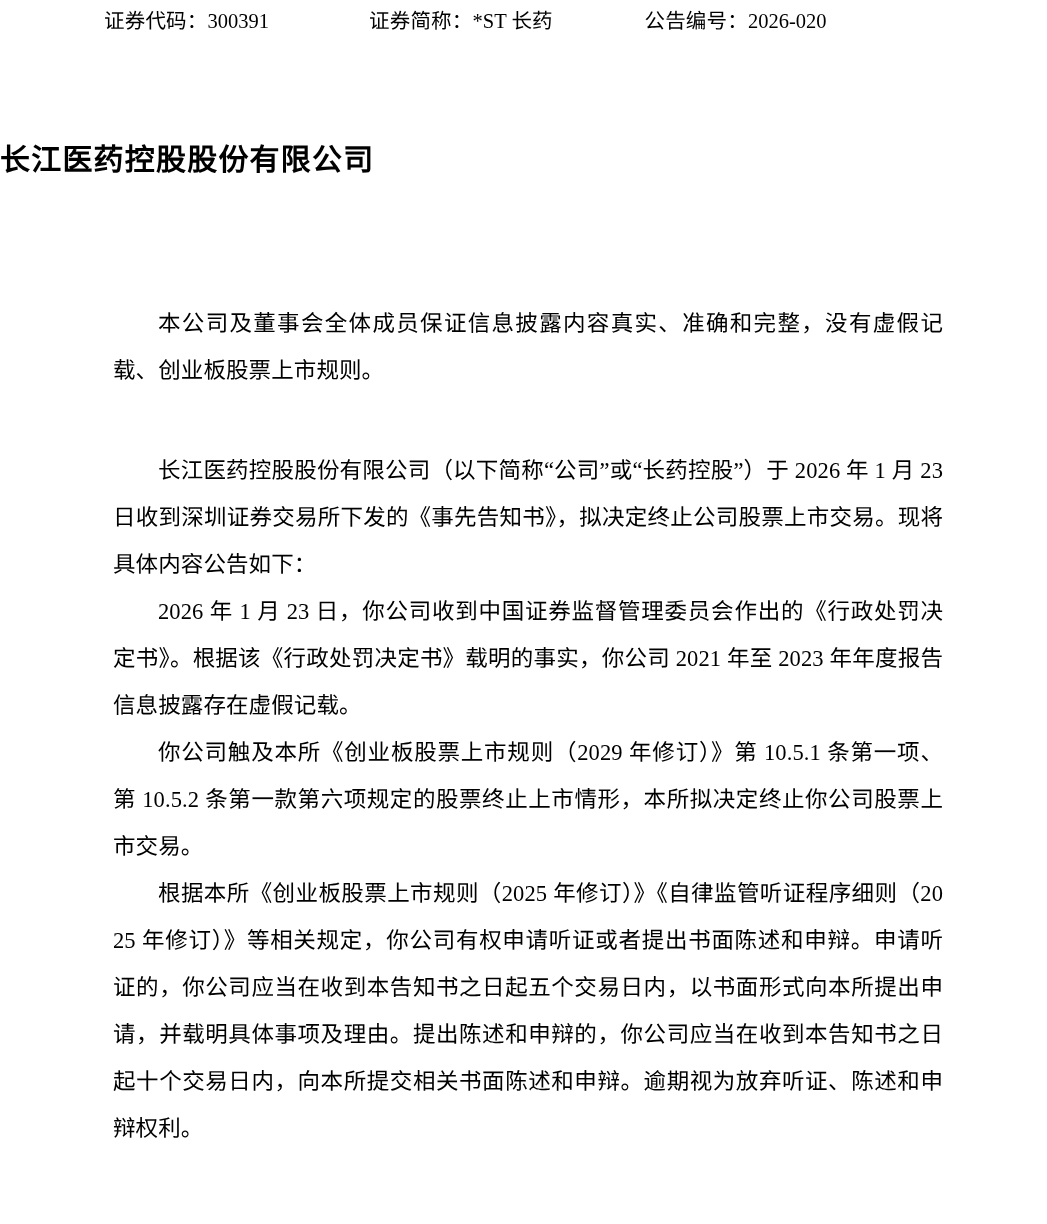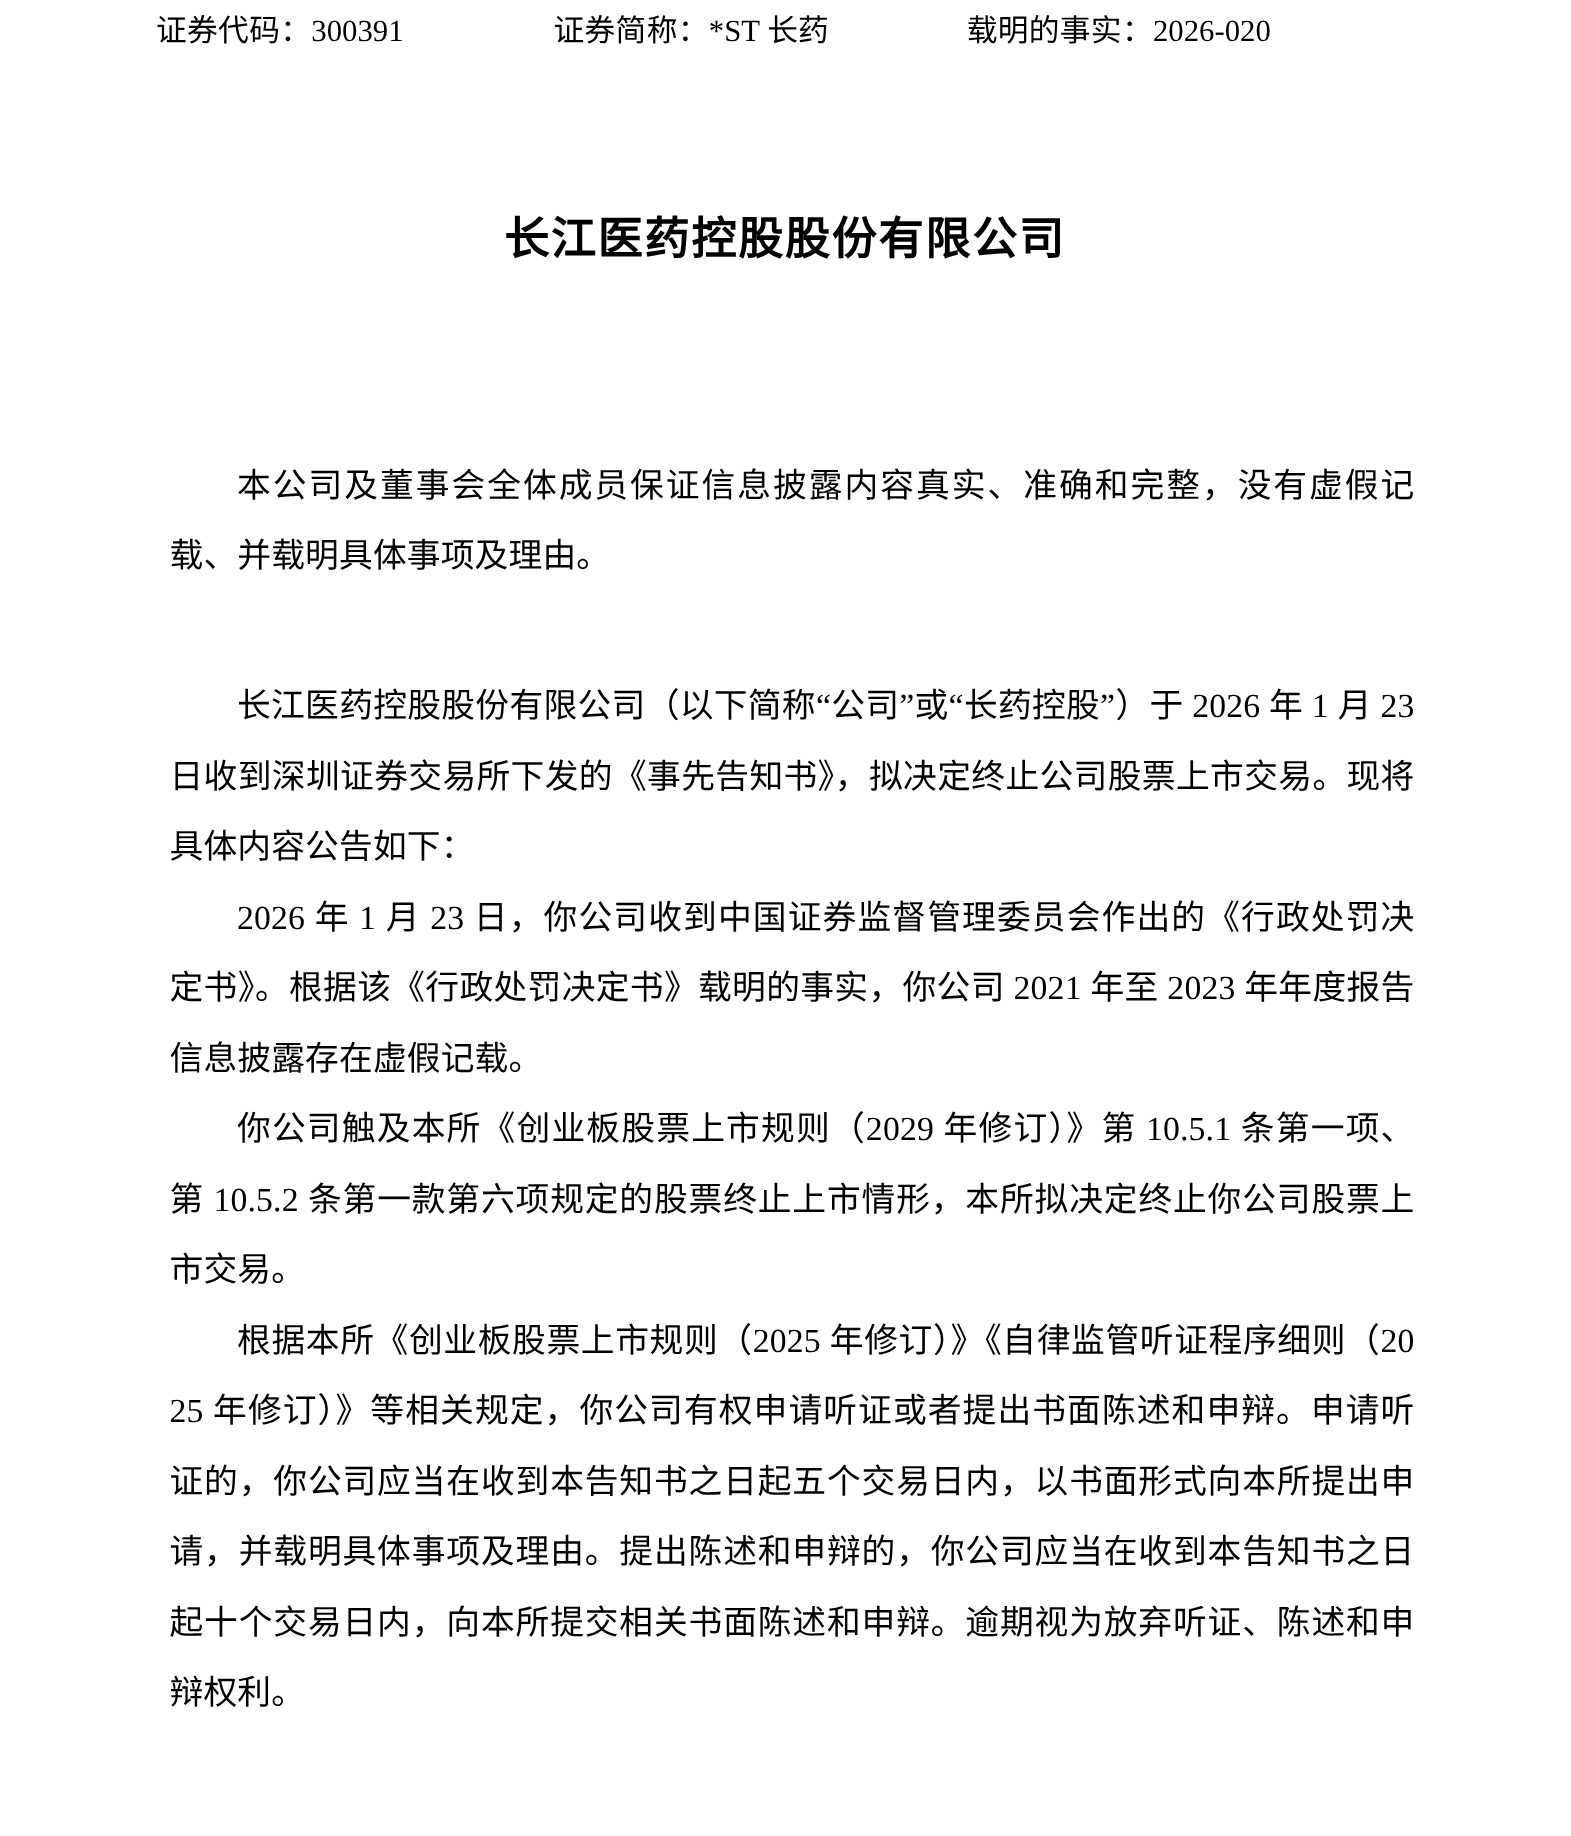--- a/index.html
+++ b/index.html
@@ -50,21 +50,20 @@
     margin-left: 92px;
   }
   .hdr-val { letter-spacing: 0; }
 
   
   .title-block {
     position: absolute;
     top: 138px;
     left: 0;
     width: 1047px;
-    text-align: center;
   }
   .doc-title-1 {
     font-size: 30px;
     font-weight: bold;
     line-height: 44px;
     letter-spacing: 1.2px;
     font-family: "Liberation Serif", "DejaVu Serif", serif;
   }
   .doc-title-2 {
     font-size: 30px;
@@ -111,30 +110,30 @@
   .num { letter-spacing: 0; }
 </style>
 </head>
 <body>
 
 <div class="page">
 
   <div class="doc-header">
     <span class="hdr-code"><span>证券代码：</span><span class="hdr-val num">300391</span></span>
     <span class="hdr-abbr"><span>证券简称：</span><span class="hdr-val">*ST 长药</span></span>
-    <span class="hdr-no"><span>载明的事实：</span><span class="hdr-val num">2026-020</span></span>
+    <span class="hdr-no"><span>公告编号：</span><span class="hdr-val num">2026-020</span></span>
   </div>
 
   <div class="title-block">
     <div class="doc-title-1">长江医药控股股份有限公司</div>
   </div>
 
   <div class="body-block">
 
-    <p class="para">本公司及董事会全体成员保证信息披露内容真实、准确和完整，没有虚假记载、并载明具体事项及理由。</p>
+    <p class="para">本公司及董事会全体成员保证信息披露内容真实、准确和完整，没有虚假记载、创业板股票上市规则。</p>
 
     <div class="gap-after-disclaimer"></div>
 
     <p class="para">长江医药控股股份有限公司（以下简称“公司”或“长药控股”）于 2026 年 1 月 23 日收到深圳证券交易所下发的《事先告知书》，拟决定终止公司股票上市交易。现将具体内容公告如下：</p>
 
 
 
     <p class="para">2026 年 1 月 23 日，你公司收到中国证券监督管理委员会作出的《行政处罚决定书》。根据该《行政处罚决定书》载明的事实，你公司 2021 年至 2023 年年度报告信息披露存在虚假记载。</p>
 
     <p class="para">你公司触及本所《创业板股票上市规则（2029 年修订）》第 10.5.1 条第一项、第 10.5.2 条第一款第六项规定的股票终止上市情形，本所拟决定终止你公司股票上市交易。</p>

